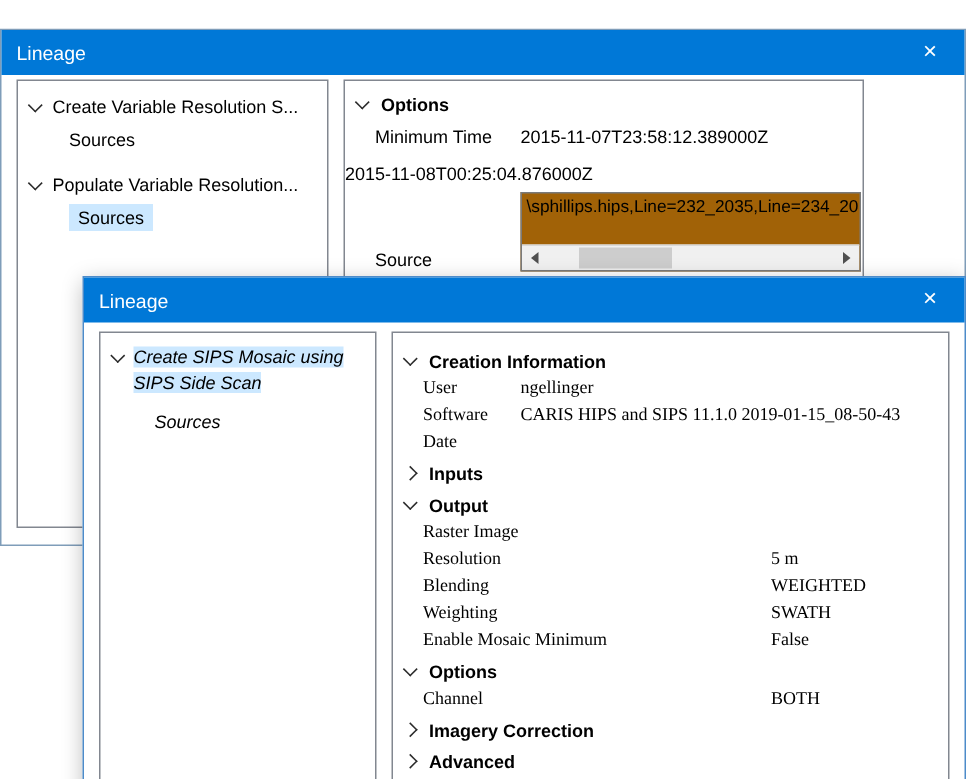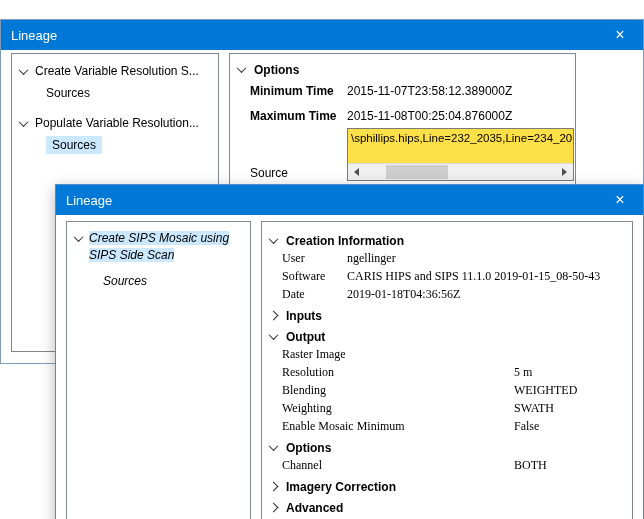--- a/index.html
+++ b/index.html
@@ -32,25 +32,25 @@
   .chev { display: inline-block; width: 7px; height: 7px; border-right: 1.6px solid #2b2b2b;
           border-bottom: 1.6px solid #2b2b2b; flex: none; }
   .chev.down  { transform: rotate(45deg) translate(-1px,-1px); }
   .chev.right { transform: rotate(-45deg); }
 
   .sect-hdr { display: flex; align-items: center; height: 21px; font-weight: bold; padding-left: 8px; }
   .sect-hdr .sect-label { margin-left: 9px; }
 
   .back .row-min { position: absolute; left: 0; top: 30px;  width: 100%; display: flex; }
   .back .row-max { position: absolute; left: 0; top: 55px;  width: 100%; display: flex; }
-  .back .klabel  { margin-left: 20px; width: 97px; flex: none; font-weight: bold; }
+  .back .klabel  { margin-left: 20px; width: 97px; flex: none; }
   .back .kvalue  { white-space: nowrap; text-align: right; }
   .back .src-label { position: absolute; left: 20px; top: 112px; }
   .back .src-box { position: absolute; left: 117px; top: 74px; width: 227px; height: 53px;
-                   border: 1px solid #7a7a7a; background: #fde047; overflow: hidden; }
+                   border: 1px solid #7a7a7a; background: #a16207; overflow: hidden; }
   .back .src-text { display: block; padding: 3px 2px 0 3px; font-size: 11.5px; white-space: nowrap; overflow: hidden; }
   .hscroll { position: absolute; left: 0; bottom: 0; width: 100%; height: 17px; background: #f0f0f0;
              border-top: 1px solid #d9d9d9; }
   .hs-btn { position: absolute; top: 0; width: 17px; height: 16px; display: flex; align-items: center;
             justify-content: center; cursor: pointer; }
   .hs-btn.left  { left: 0; }
   .hs-btn.right { right: 0; }
   .tri { width: 0; height: 0; border-style: solid; }
   .tri.left  { border-width: 4px 5px 4px 0; border-color: transparent #505050 transparent transparent; }
   .tri.right { border-width: 4px 0 4px 5px; border-color: transparent transparent transparent #505050; }
@@ -106,21 +106,20 @@
     <div class="panel props-panel" style="position:absolute;">
       <div class="sect-hdr" style="margin-top:5px;">
         <span class="chev down"></span>
         <span class="sect-label">Options</span>
       </div>
       <div class="row-min">
         <span class="klabel">Minimum Time</span>
         <span class="kvalue">2015-11-07T23:58:12.389000Z</span>
       </div>
       <div class="row-max">
-        <span class="klabel">Maximum Time</span>
         <span class="kvalue">2015-11-08T00:25:04.876000Z</span>
       </div>
       <span class="src-label">Source</span>
       <div class="src-box">
         <span class="src-text">\sphillips.hips,Line=232_2035,Line=234_20</span>
         <div class="hscroll">
           <div class="hs-btn left">
               <span class="tri left"></span>
             </div>
           <div class="hs-thumb"></div>
@@ -156,21 +155,20 @@
       <div class="prow">
         <span class="plabel">User</span>
         <span class="pvalue">ngellinger</span>
       </div>
       <div class="prow">
         <span class="plabel">Software</span>
         <span class="pvalue">CARIS HIPS and SIPS 11.1.0 2019-01-15_08-50-43</span>
       </div>
       <div class="prow">
         <span class="plabel">Date</span>
-        <span class="pvalue">2019-01-18T04:36:56Z</span>
       </div>
       <div class="sect-hdr">
         <span class="chev right"></span>
         <span class="sect-label">Inputs</span>
       </div>
       <div class="sect-hdr">
         <span class="chev down"></span>
         <span class="sect-label">Output</span>
       </div>
       <div class="prow">

